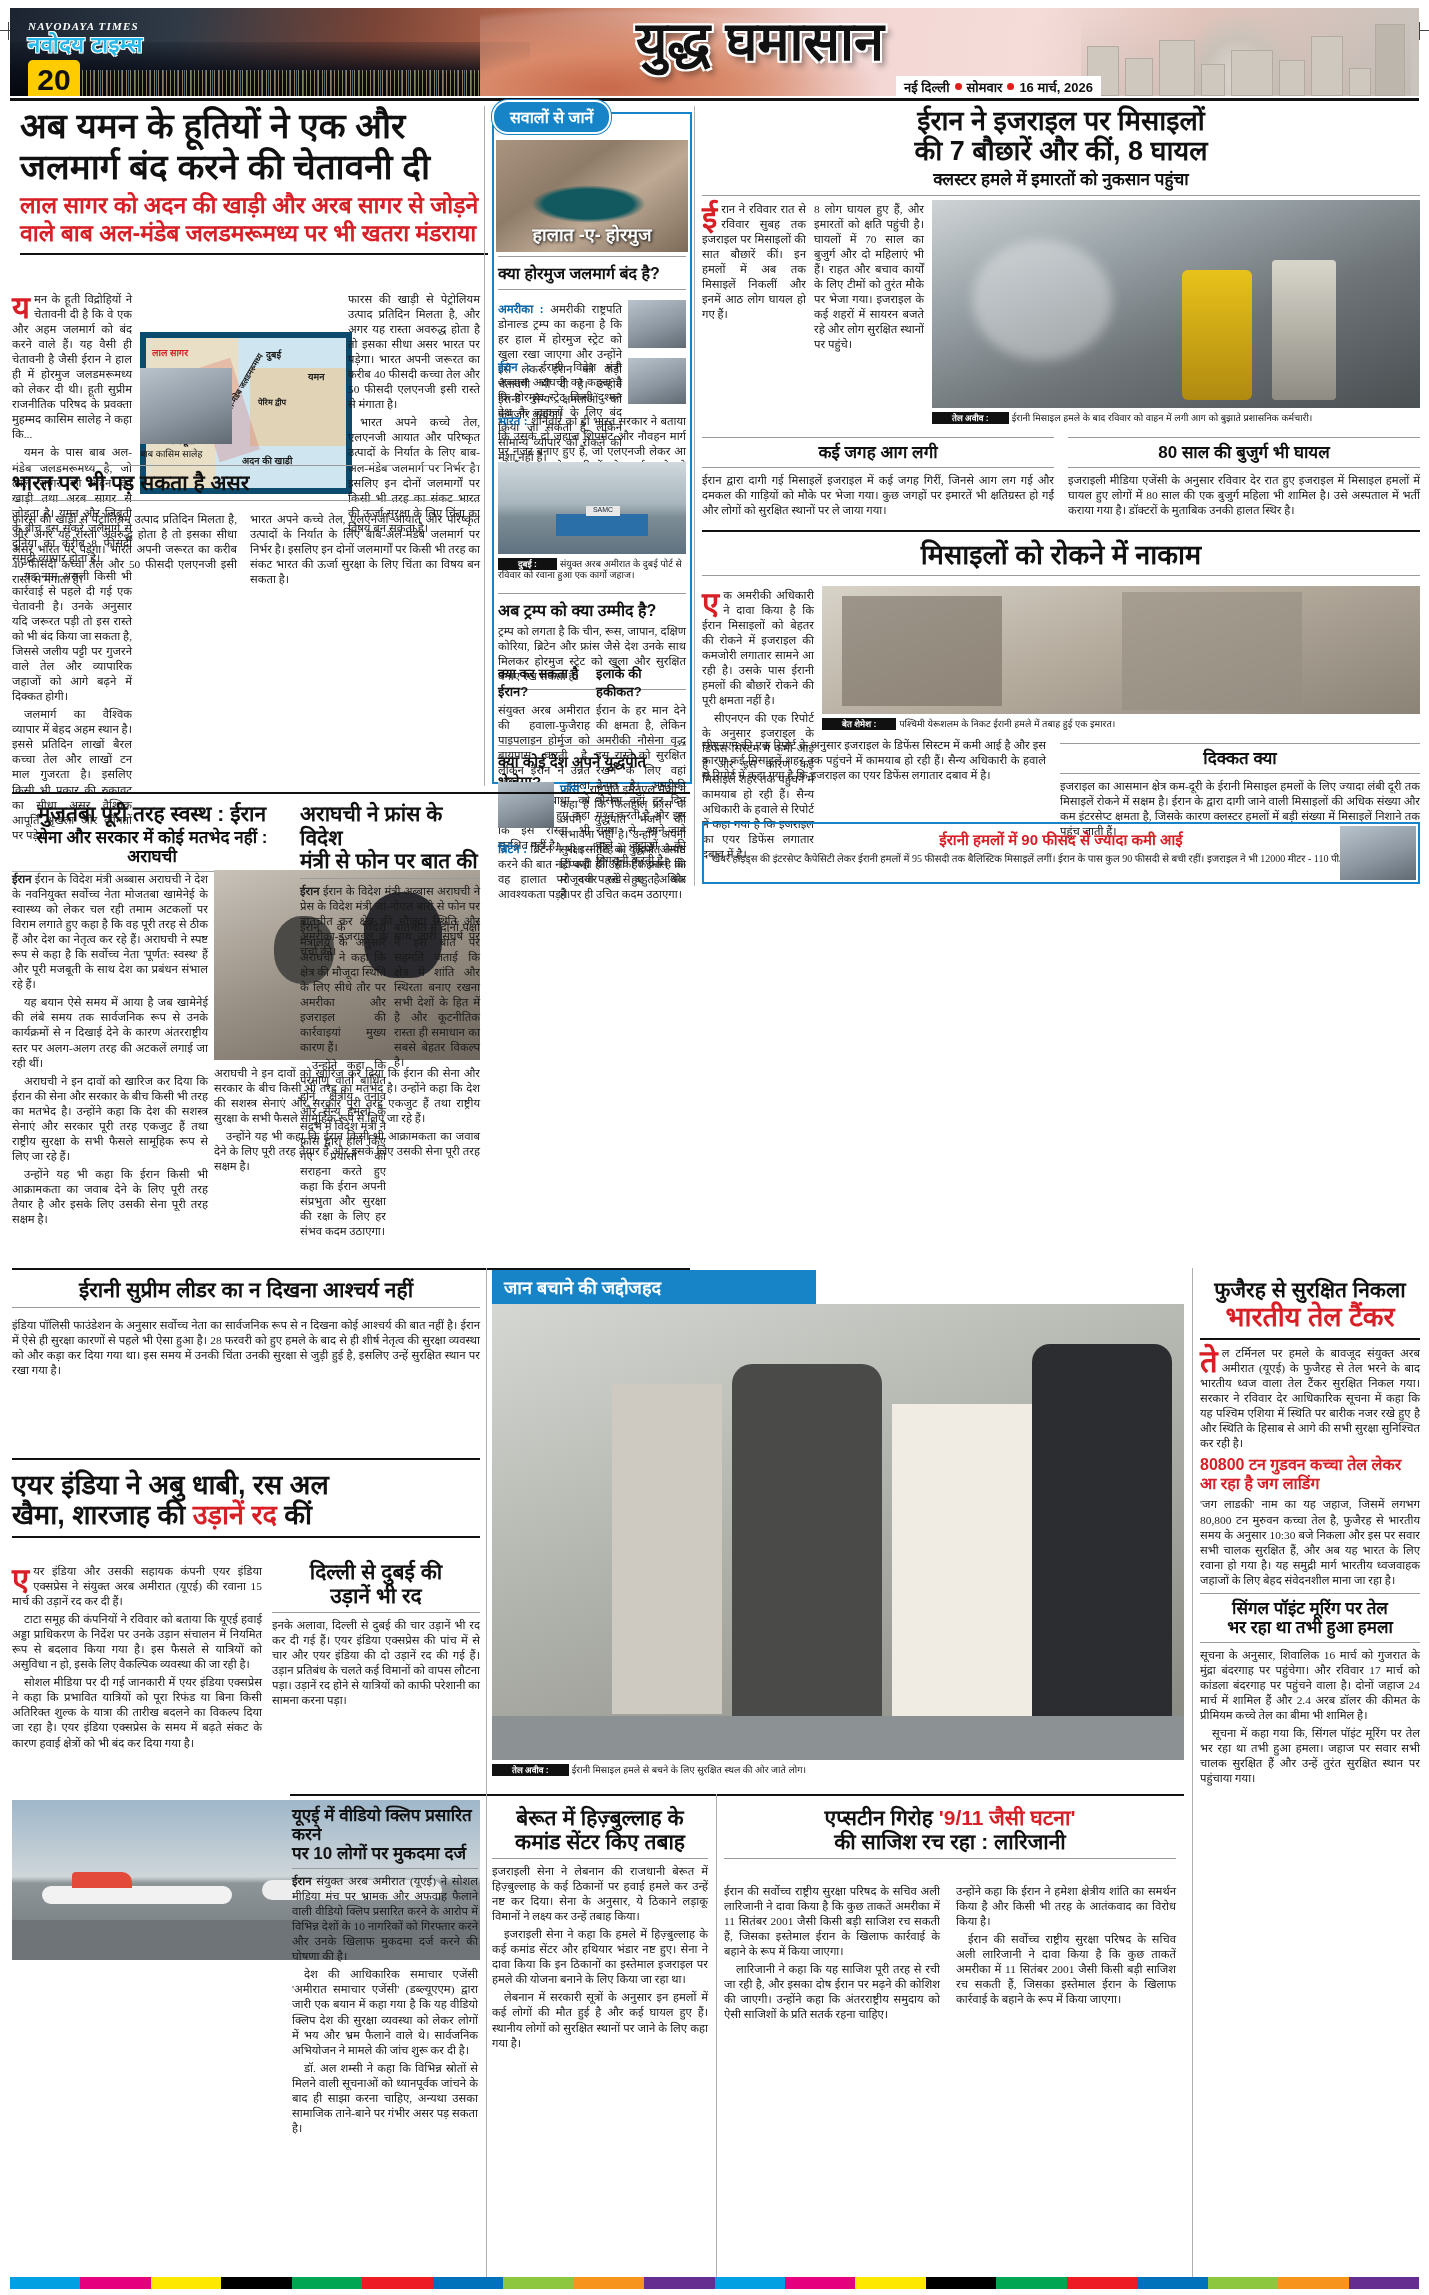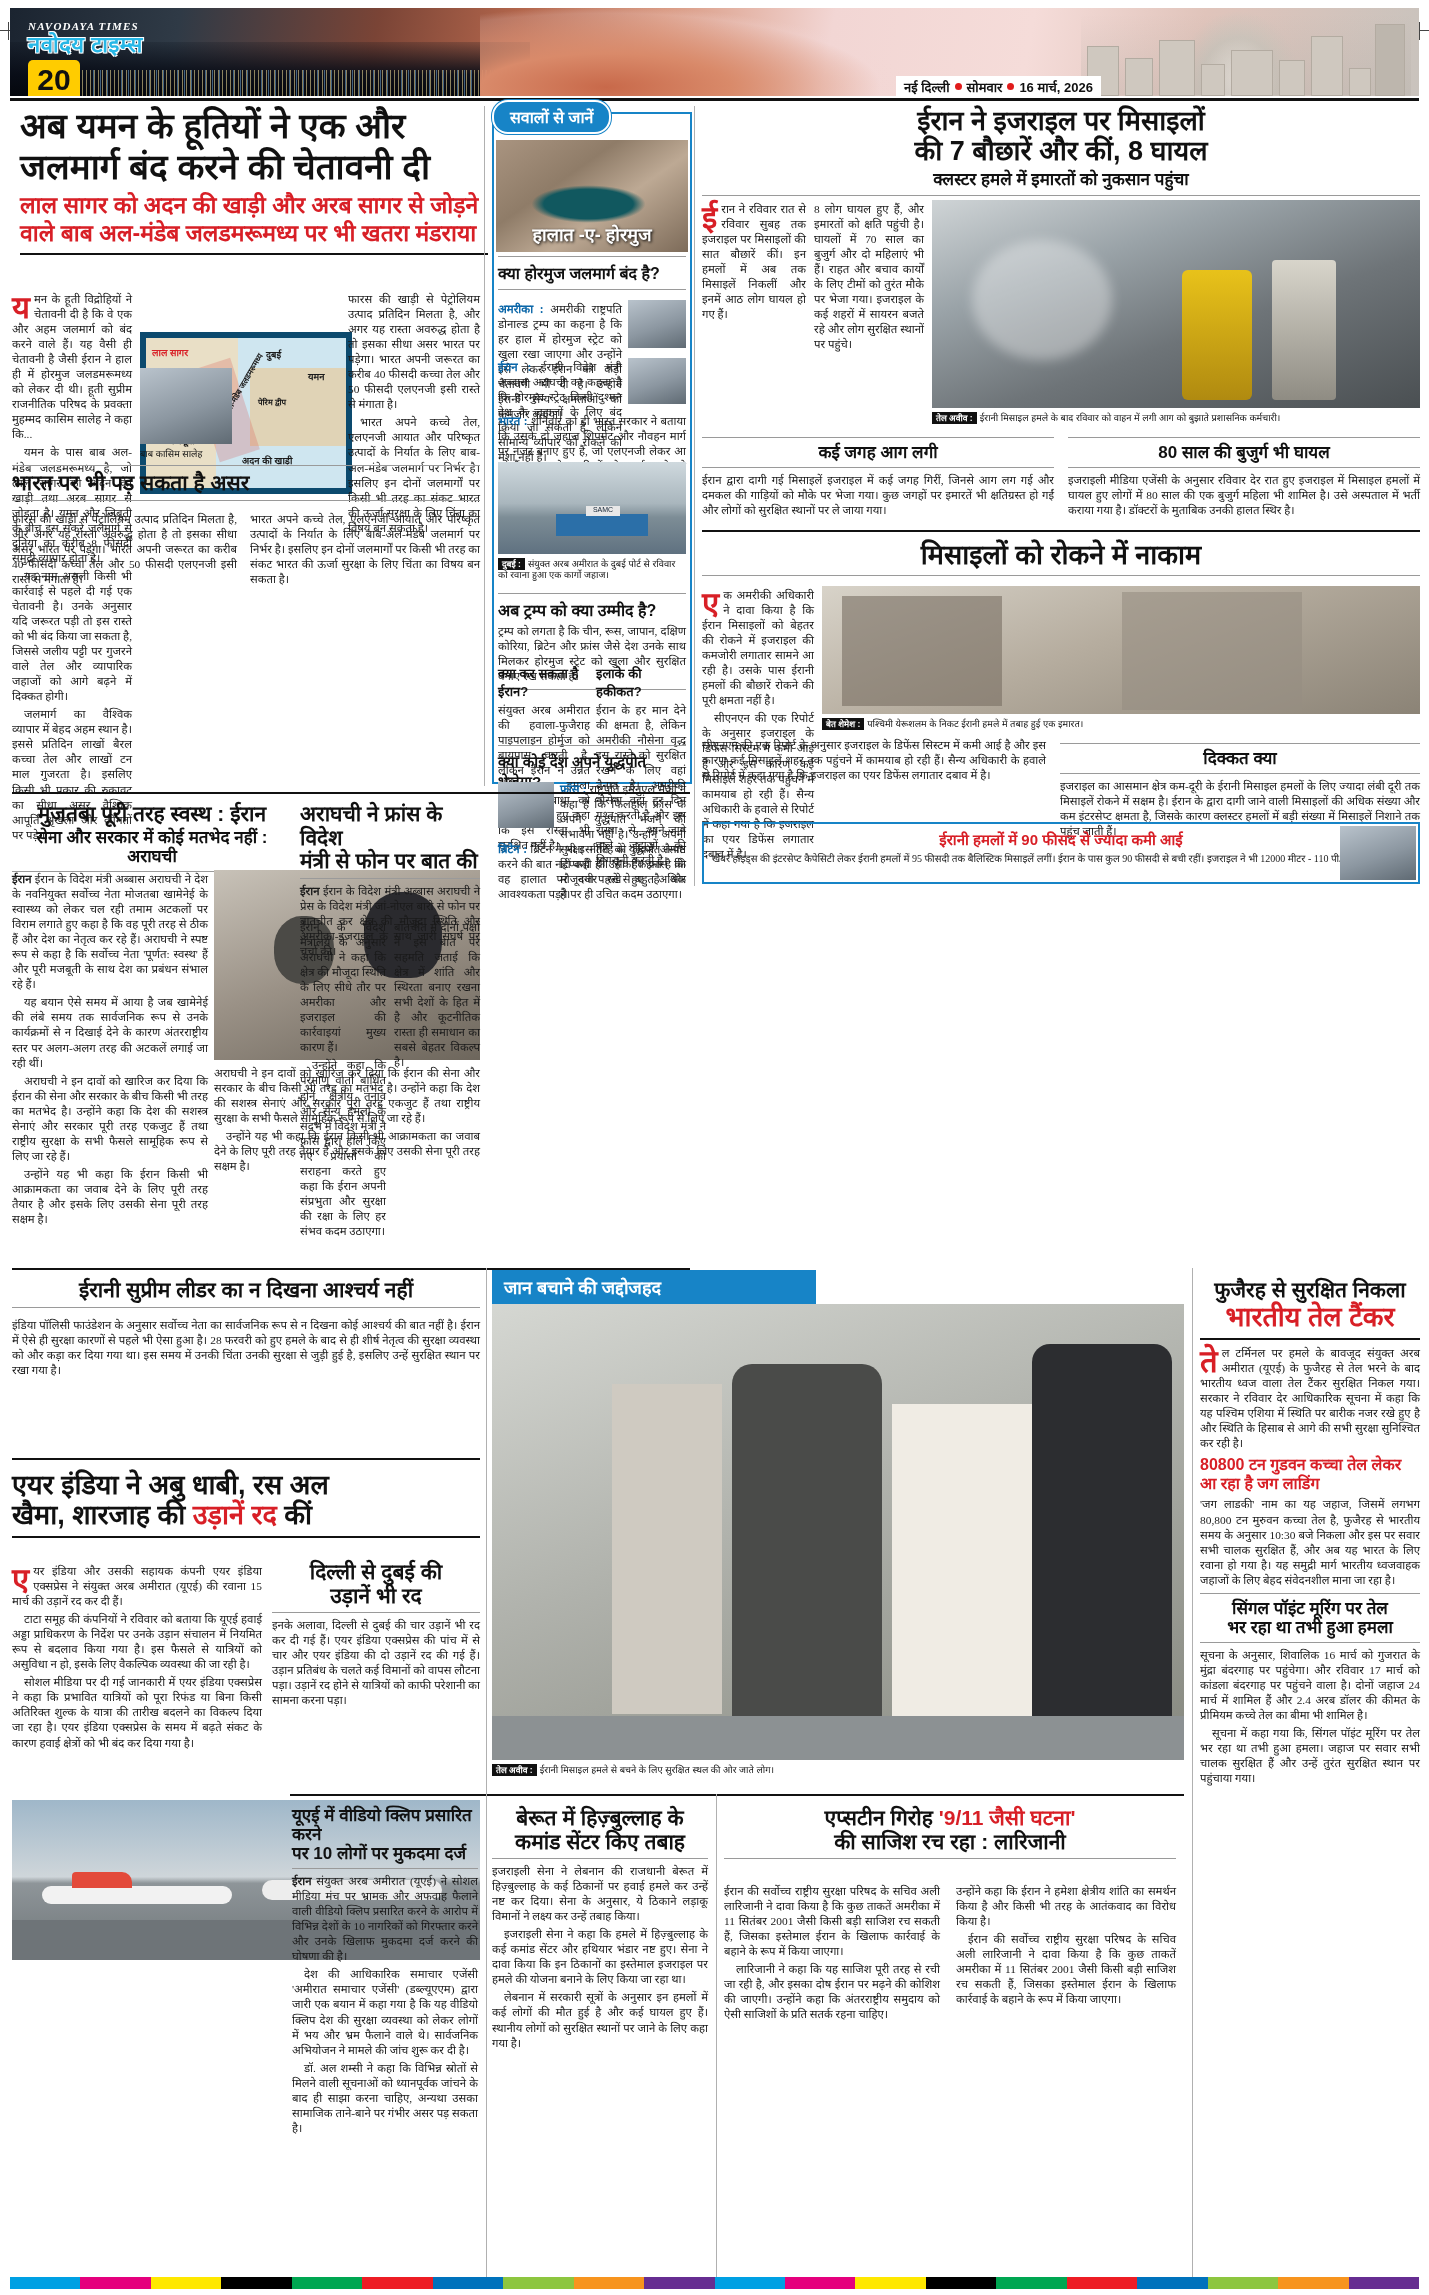--- a/index.html
+++ b/index.html
@@ -50,21 +50,21 @@
   .body{font-family:"Liberation Serif",serif;font-size:11.4px;line-height:1.32;color:#1a1a1a;text-align:justify;}
   .body p{margin:0 0 3px 0;text-indent:12px;}
   .body p.first{text-indent:0;}
   .dropcap{float:left;font-size:31px;font-weight:bold;color:#d81f26;line-height:.88;margin:2px 4px 0 0;}
   .b{font-weight:bold;}
   .hr-thin{border-top:1px solid #9a9a9a;margin:5px 0;}
   .hr-thick{border-top:2px solid #111;margin:6px 0;}
   .vrule{position:absolute;width:1px;background:#b0b0b0;}
 
   .cap{font-size:9.4px;color:#111;font-family:"Liberation Sans",sans-serif;margin-top:2px;line-height:1.2;}
-  .cap .tag{background:#111;color:#fff;padding:1px 4px;font-weight:bold;margin-right:3px;font-size:8.6px;}
+  .cap .tag{background:#111;color:#fff;padding:1px 20px;font-weight:bold;margin-right:3px;font-size:8.6px;}
 
   .pill{display:inline-block;background:#1784c7;color:#fff;font-weight:bold;font-size:16px;
     padding:4px 16px;border-radius:16px;border:2px solid #fff;box-shadow:0 0 0 1px #1784c7;}
   .bluebar{background:#1784c7;color:#fff;font-weight:bold;font-size:18px;padding:5px 12px;}
   .boxblue{border:2px solid #1784c7;box-sizing:border-box;}
   .qh{font-weight:bold;font-size:16px;color:#111;margin:4px 0 3px;}
   .ql{font-weight:bold;font-size:11.5px;color:#0a66a8;}
 
   
   .ph{position:relative;overflow:hidden;background:#b9b4ad;}
@@ -117,20 +117,21 @@
       <i style="left:268px;width:20px;height:26px;"></i>
       <i style="left:294px;width:28px;height:70px;background:#bdb6ad;"></i>
     </div>
 
     <div class="brandbox">
       <div class="brand-en">NAVODAYA TIMES</div>
       <div class="brand-hi">नवोदय टाइम्स</div>
     </div>
     <div class="pagenum">20</div>
 
+    <div class="mh-title">युद्ध घमासान</div>
 
     <div class="mh-date">
       <span>नई दिल्ली</span><span class="dot"></span><span>सोमवार</span><span class="dot"></span><span>16 मार्च, 2026</span>
     </div>
   </div>
 
   <div class="rule" style="left:10px;top:98px;width:1409px;height:3px;"></div>
 
   <div class="col" style="left:20px;top:106px;width:468px;">
     <div class="hl hl-xl">अब यमन के हूतियों ने एक और</div>

